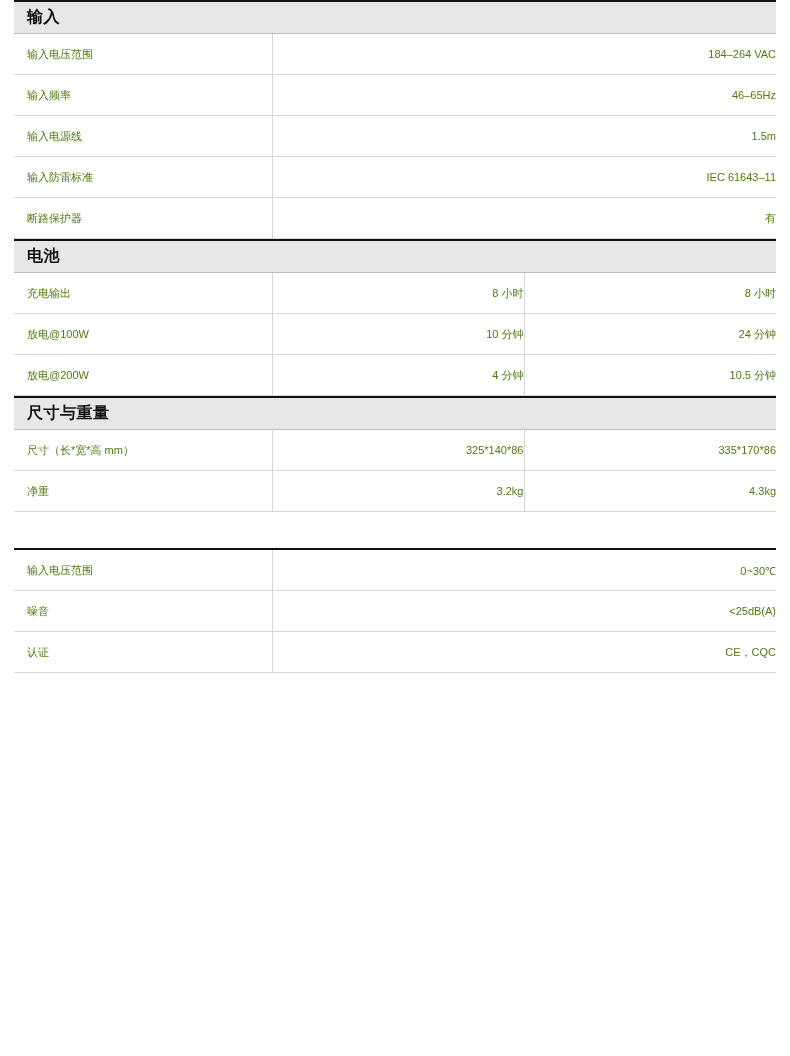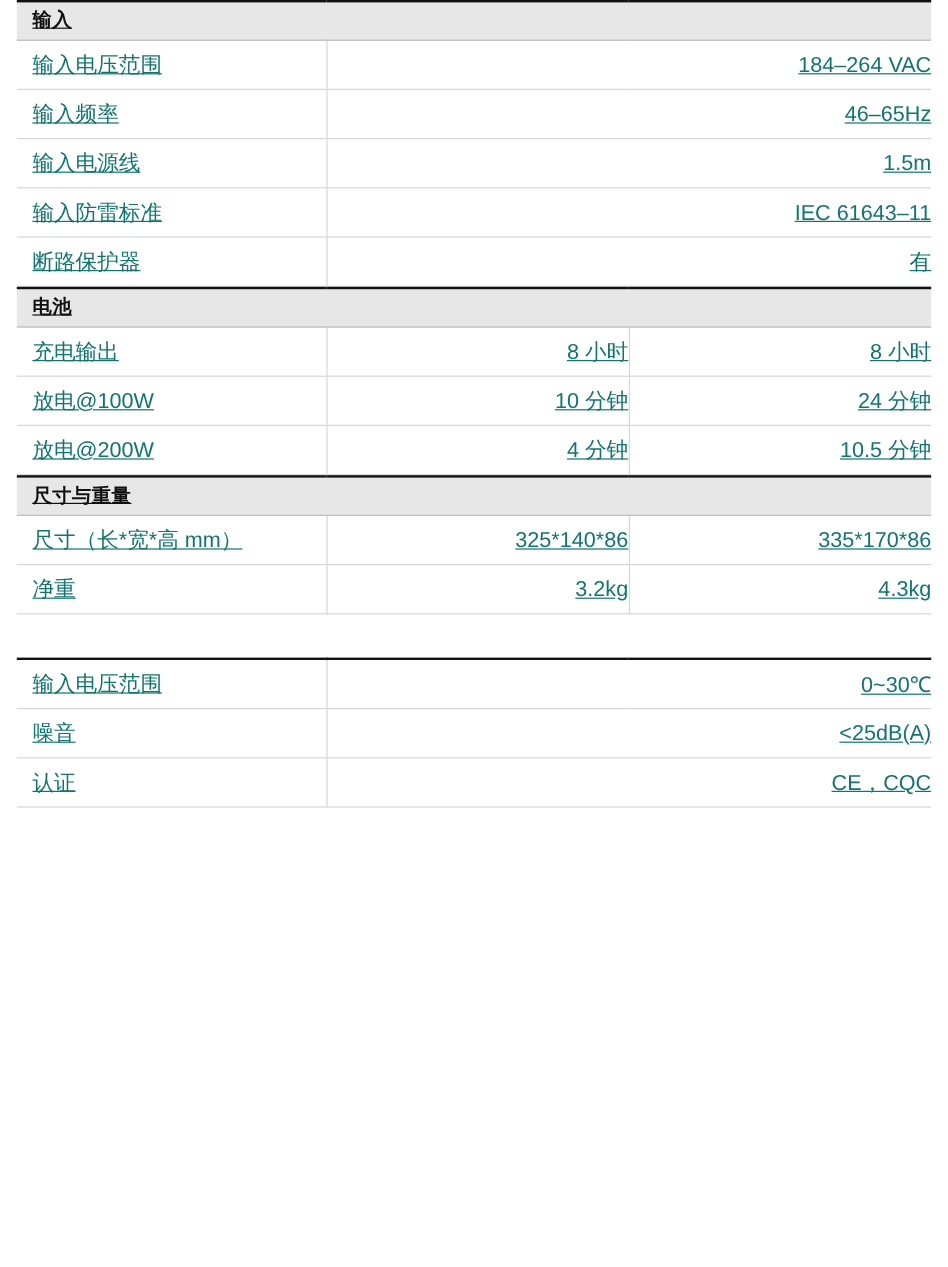--- a/index.html
+++ b/index.html
@@ -26,39 +26,38 @@
   }
   table.spec + table.spec {
     margin-top: 0;
   }
   .gap {
     height: 36px;
   }
   td, th {
     padding: 0;
     margin: 0;
-    text-decoration: underline;
   }
   
   tr.section td {
     background: #e7e7e7;
     border-top: 2px solid #111111;
     border-bottom: 1px solid #bdbdbd;
     font-size: 16px;
     font-weight: bold;
     color: #111111;
     height: 31px;
     padding: 0 0 0 13px;
     letter-spacing: 0.5px;
   }
   tr.data td {
     border-bottom: 1px solid #d6d6d6;
     height: 40px;
-    font-size: 18px;
-    color: #0f766e;
+    font-size: 11px;
+    color: #4d7c0f;
     vertical-align: middle;
   }
   tr.data td.label {
     padding-left: 13px;
     text-align: left;
     border-right: 1px solid #d6d6d6;
     width: 258px;
   }
   tr.data td.val {
     text-align: right;

